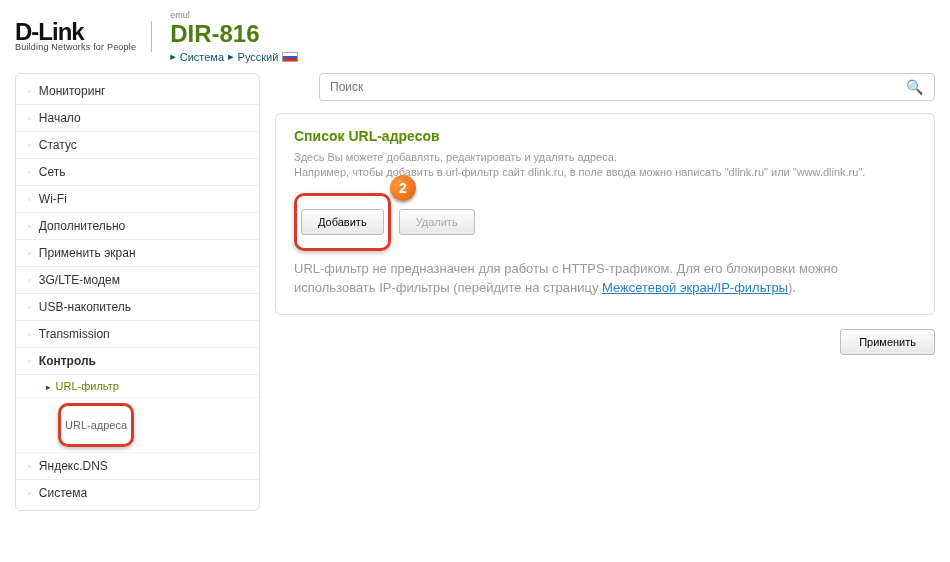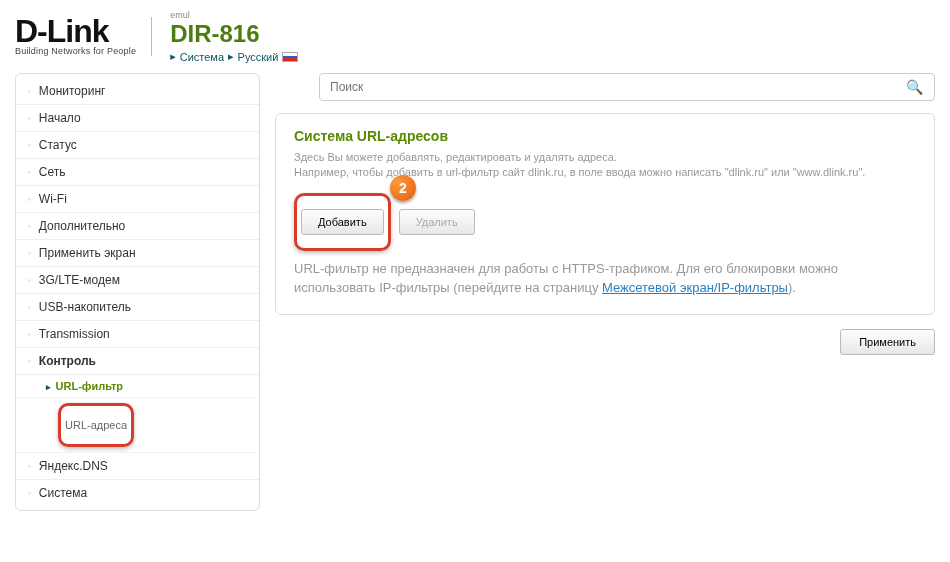--- a/index.html
+++ b/index.html
@@ -1,36 +1,36 @@
 <!DOCTYPE html>
 <html><head>
 <meta charset="utf-8">
 <style>
 * { box-sizing: border-box; margin:0; padding:0; }
 body { font-family: Arial, Helvetica, sans-serif; font-size:12px; background:#fff; color:#333; width:950px; height:562px; }
 .wrapper { padding: 10px 15px; }
 .header { display:flex; align-items:center; gap:18px; margin-bottom:10px; }
 .logo-block { border-right:1px solid #bbb; padding-right:15px; }
-.logo-main { font-size:32px; font-weight:900; letter-spacing:-1px; color:#111; line-height:0.9; }
+.logo-main { font-size:24px; font-weight:900; letter-spacing:-1px; color:#111; line-height:0.9; }
 .logo-tag { font-size:9px; color:#444; letter-spacing:0.2px; }
 .model-block { }
 .model-small { font-size:9px; color:#888; }
 .model { font-size:24px; font-weight:700; color:#4d7c0f; }
 .crumbs { font-size:11px; color:#156; display:flex; align-items:center; gap:4px; margin-top:2px; }
 .crumbs .sep { color:#156; }
 .flag { width:16px; height:10px; display:inline-block; border:1px solid #aaa; background:linear-gradient(to bottom,#fff 33%,#2a5cd8 33%,#2a5cd8 66%, #d52b1e 66%); }
 .main { display:flex; gap:15px; }
 .sidebar { width:245px; border:1px solid #ddd; border-radius:6px; padding:4px 0; }
 .side-item { padding:6px 12px; border-bottom:1px solid #eee; display:flex; align-items:center; gap:8px; font-size:12px; color:#333; cursor:pointer; }
 .side-item:last-child { border-bottom:none; }
 .side-item .bullet { color:#999; font-size:8px; }
 .side-item.active-cat { font-weight:700; }
 .sub-item { padding:5px 12px 5px 30px; font-size:11px; border-bottom:1px solid #f3f3f3; cursor:pointer; }
 .sub-item.lvl2 { padding-left:42px; font-size:11px; color:#666; }
-.sub-item.active { color:#5a8a00; font-weight:700; }
+.sub-item.active { color:#5a8a00; font-weight:400; }
 .sub-item .arrow { color:#156; font-size:9px; margin-right:5px; }
 .hl-badge { position:relative; }
 .hl-border { border:3px solid #d83b2a; border-radius:10px; padding:13px 4px; display:inline-block; box-shadow:0 2px 4px rgba(0,0,0,.25); }
 .callout { position:absolute; width:26px; height:26px; border-radius:50%; background:radial-gradient(circle at 30% 30%, #ff9a3a, #e25b12); color:#fff; font-weight:700; display:flex; align-items:center; justify-content:center; font-size:14px; box-shadow:0 2px 3px rgba(0,0,0,.35); }
 .content { flex:1; }
 .search-bar { border:1px solid #ccc; border-radius:4px; padding:5px 10px; display:flex; align-items:center; justify-content:space-between; margin-bottom:12px;margin-left:44px; }
 .search-bar input { border:none; outline:none; width:100%; font-size:12px; color:#999; }
 .search-icon { color:#888; font-size:14px; }
 .breadcrumb { color:#156; font-size:17px; font-weight:700; margin:8px 0 18px; }
 .breadcrumb .sep { padding:0 4px; }
@@ -141,21 +141,21 @@
     </div>
 
     <div class="content">
       <div class="search-bar">
         <input type="text" placeholder="Поиск" style="">
         <span class="search-icon">🔍</span>
       </div>
 
 
       <div class="section">
-        <div class="section-title">Система URL-адресов</div>
+        <div class="section-title">Список URL-адресов</div>
         <div class="hint">
           <span>Здесь Вы можете добавлять, редактировать и удалять адреса.</span><br>
           <span>Например, чтобы добавить в url-фильтр сайт dlink.ru, в поле ввода можно написать "dlink.ru" или "www.dlink.ru".</span>
         </div>
 
 
         <div class="btn-row hl-badge">
           <span class="hl-border">
             <button class="btn">Добавить</button>
           </span>

